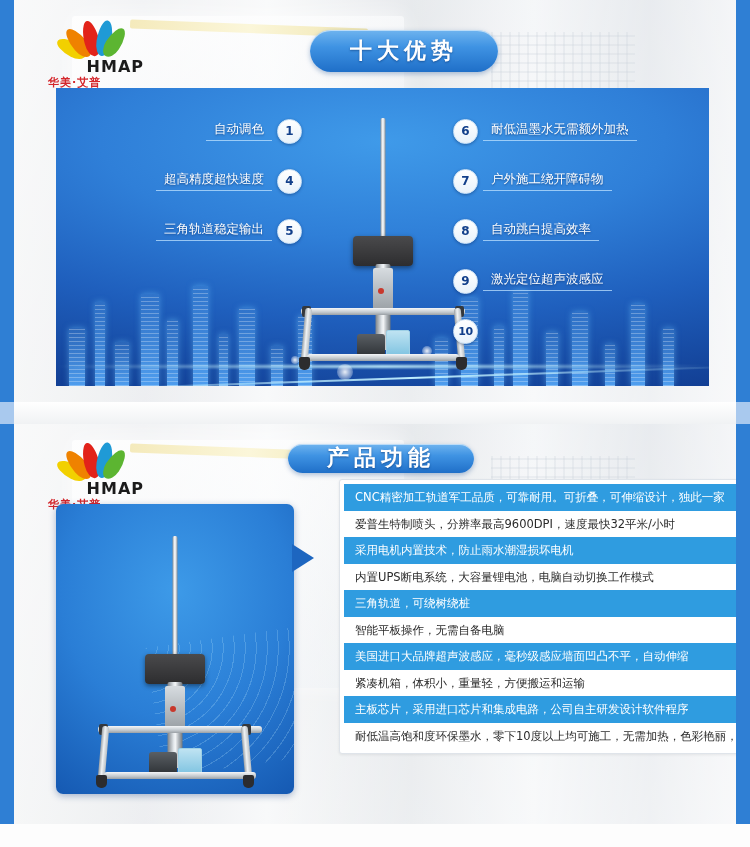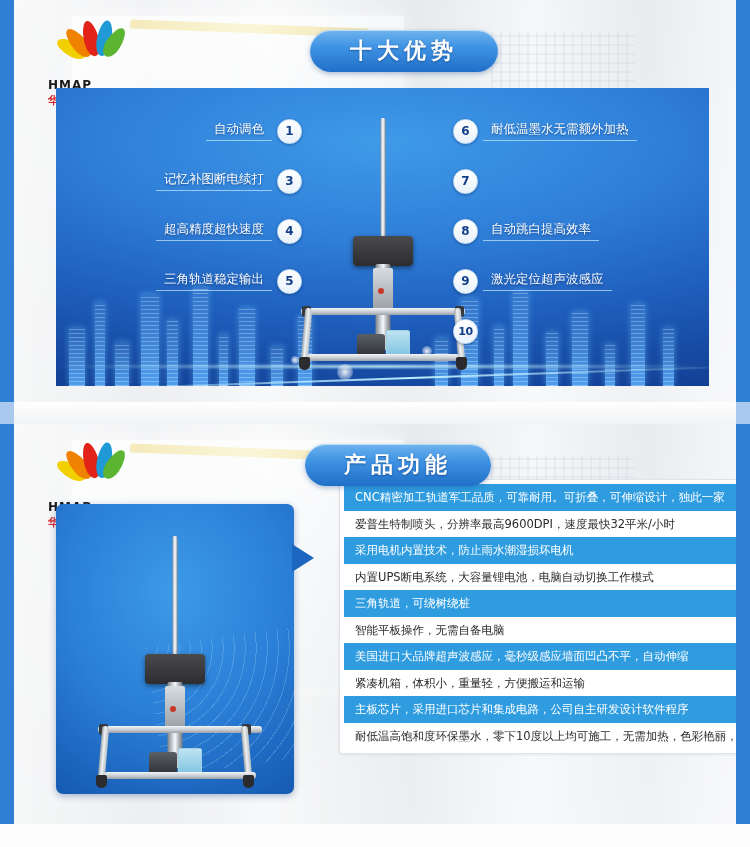--- a/index.html
+++ b/index.html
@@ -52,22 +52,22 @@
     width:15px;height:36px;border-radius:50% 50% 50% 50%/ 60% 60% 40% 40%;
     transform-origin:50% 100%;
   }
   .p1{background:#f2d000;transform:rotate(-62deg) scaleY(.88);left:30px;}
   .p2{background:#ef8200;transform:rotate(-40deg) scaleY(.95);left:34px;}
   .p3{background:#e2231a;transform:rotate(-14deg);left:40px;}
   .p4{background:#1f9ad6;transform:rotate(10deg);left:46px;}
   .p5{background:#5cb531;transform:rotate(33deg) scaleY(.9);left:50px;}
   .logo .hmap{
     font-family:"DejaVu Sans","Liberation Sans",sans-serif;
-    font-weight:bold;font-size:12px;letter-spacing:1px;color:#1b1b1b;
-    text-align:left;line-height:20px;margin-top:19px;
+    font-weight:bold;font-size:16px;letter-spacing:1px;color:#1b1b1b;
+    text-align:right;line-height:20px;margin-top:1px;
   }
   .logo .cn{
     font-size:11px;color:#d4262b;text-align:left;letter-spacing:1px;
     line-height:12px;font-weight:bold;
   }
 
   
   .title-pill{
     position:absolute;border-radius:22px;
     background:linear-gradient(180deg,#6fb4ef 0%,#3f93e3 40%,#1f6fc8 100%);
@@ -198,21 +198,21 @@
   }
   .frow.blue{background:#2f9ce0;color:#ffffff;}
   .frow.white{background:#ffffff;color:#2b2b2b;}
 
   
   #logo1{left:34px;top:16px;}
   #logo2{left:34px;top:14px;}
   
   #title1{left:296px;top:30px;width:188px;height:42px;}
   #title1 span{font-size:22px;}
-  #title2{left:305px;top:444px;width:186px;height:42px;z-index:6;}
+  #title2{left:288px;top:444px;width:186px;height:29px;z-index:6;align-items:flex-end;}
   #title2 span{font-size:22px;}
 </style>
 </head>
 <body>
 
 <div class="page">
 
   <div class="edge-strip edge-left" style="top:0;height:402px;"></div>
   <div class="edge-strip edge-right" style="top:0;height:402px;"></div>
   <div class="edge-strip edge-left edge-pale" style="top:402px;height:22px;"></div>
@@ -286,40 +286,37 @@
         <div class="m-wheel l"></div>
         <div class="m-wheel r"></div>
       </div>
 
       <div class="adv-col adv-left">
         <div class="adv-item">
           <span class="adv-text">自动调色</span>
           <span class="adv-num">1</span>
         </div>
         <div class="adv-item">
-          <span class="adv-text">记忆补图断电续打</span>
-          <span class="adv-num">3</span>
-        </div>
-        <div class="adv-item">
           <span class="adv-text">超高精度超快速度</span>
           <span class="adv-num">4</span>
         </div>
         <div class="adv-item">
           <span class="adv-text">三角轨道稳定输出</span>
           <span class="adv-num">5</span>
         </div>
       </div>
 
       <div class="adv-col adv-right">
         <div class="adv-item">
           <span class="adv-num">6</span>
           <span class="adv-text">耐低温墨水无需额外加热</span>
         </div>
         <div class="adv-item">
           <span class="adv-num">7</span>
+          <span class="adv-text">户外施工绕开障碍物</span>
         </div>
         <div class="adv-item">
           <span class="adv-num">8</span>
           <span class="adv-text">自动跳白提高效率</span>
         </div>
         <div class="adv-item">
           <span class="adv-num">9</span>
           <span class="adv-text">激光定位超声波感应</span>
         </div>
         <div class="adv-item">

